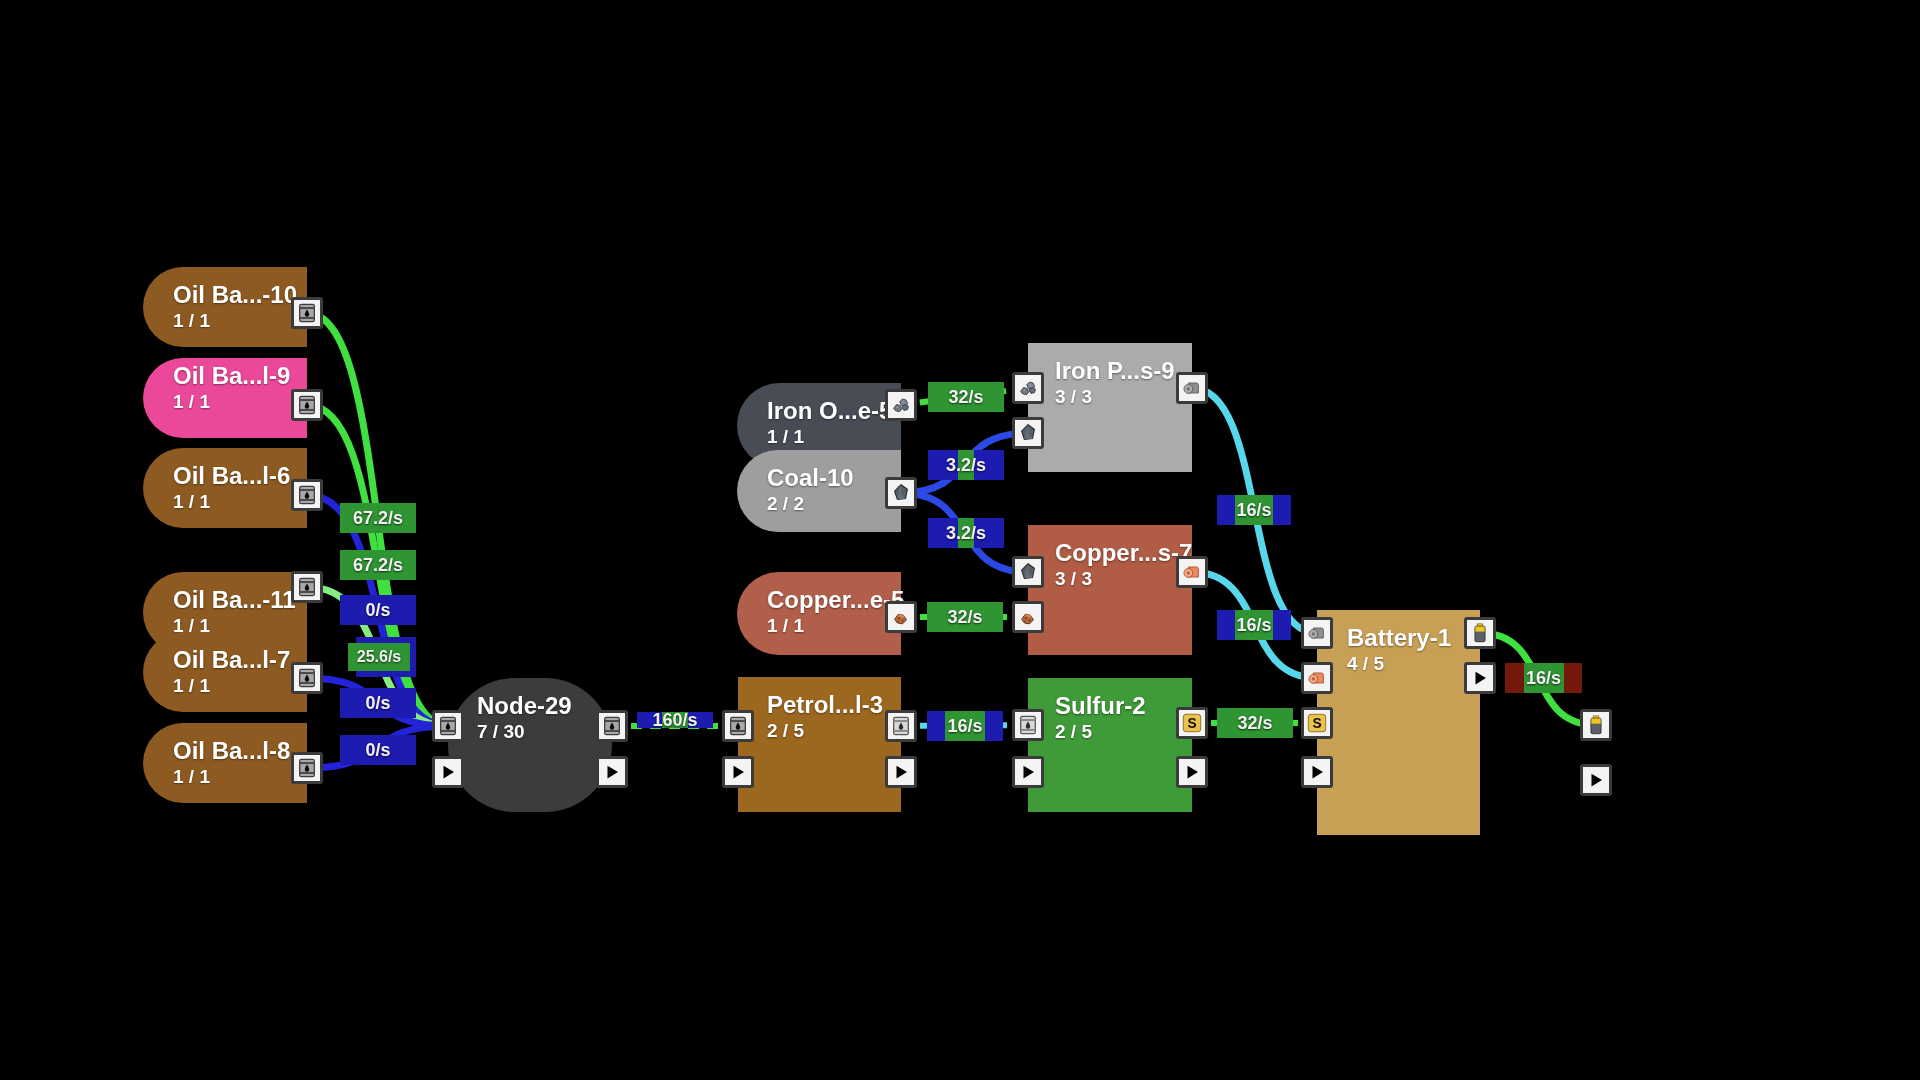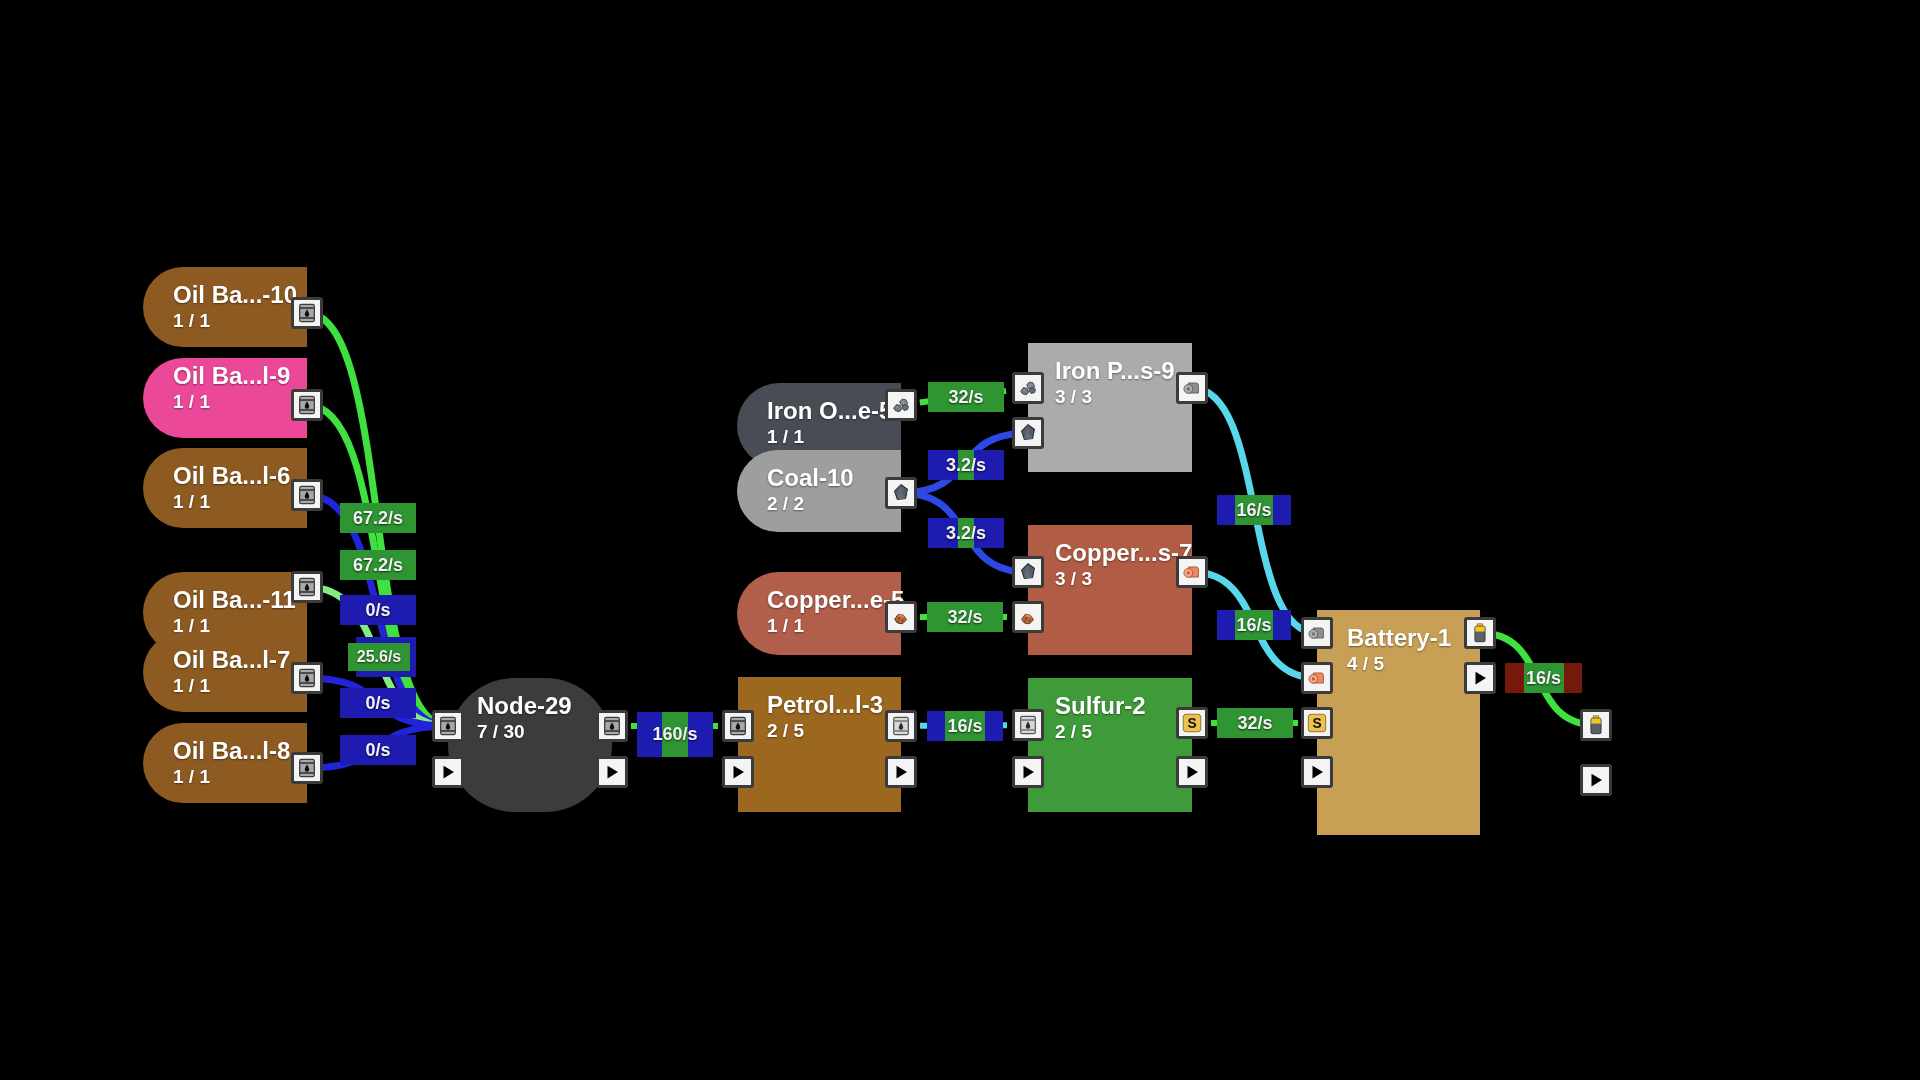--- a/index.html
+++ b/index.html
@@ -124,21 +124,21 @@
     <div class="flow-backing" style="left: 356px; top: 637px; width: 60px; height: 40px; background: rgb(29, 27, 176);"></div>
     <div class="flow-label" style="left: 348px; top: 643px; width: 62px; height: 28px; font-size: 16px; background: rgb(46, 149, 50);">
       <span class="lbl-text">25.6/s</span>
     </div>
     <div class="flow-label" style="left: 340px; top: 688px; width: 76px; height: 30px; background: rgb(29, 27, 176);">
       <span class="lbl-text">0/s</span>
     </div>
     <div class="flow-label" style="left: 340px; top: 735px; width: 76px; height: 30px; background: rgb(29, 27, 176);">
       <span class="lbl-text">0/s</span>
     </div>
-    <div class="flow-label" style="left: 637px; top: 712px; width: 76px; height: 45px; background: rgb(29, 27, 176);">
+    <div class="flow-label" style="left: 637px; top: 712px; width: 76px; height: 16px; background: rgb(29, 27, 176);">
       <div class="band" style="width: 26px; background: rgb(46, 149, 50);"></div>
       <span class="lbl-text">160/s</span>
     </div>
     <div class="flow-label" style="left: 928px; top: 382px; width: 76px; height: 30px; background: rgb(46, 149, 50);">
       <span class="lbl-text">32/s</span>
     </div>
     <div class="flow-label" style="left: 928px; top: 450px; width: 76px; height: 30px; background: rgb(29, 27, 176);">
       <div class="band" style="width: 16px; background: rgb(46, 149, 50);"></div>
       <span class="lbl-text">3.2/s</span>
     </div>

